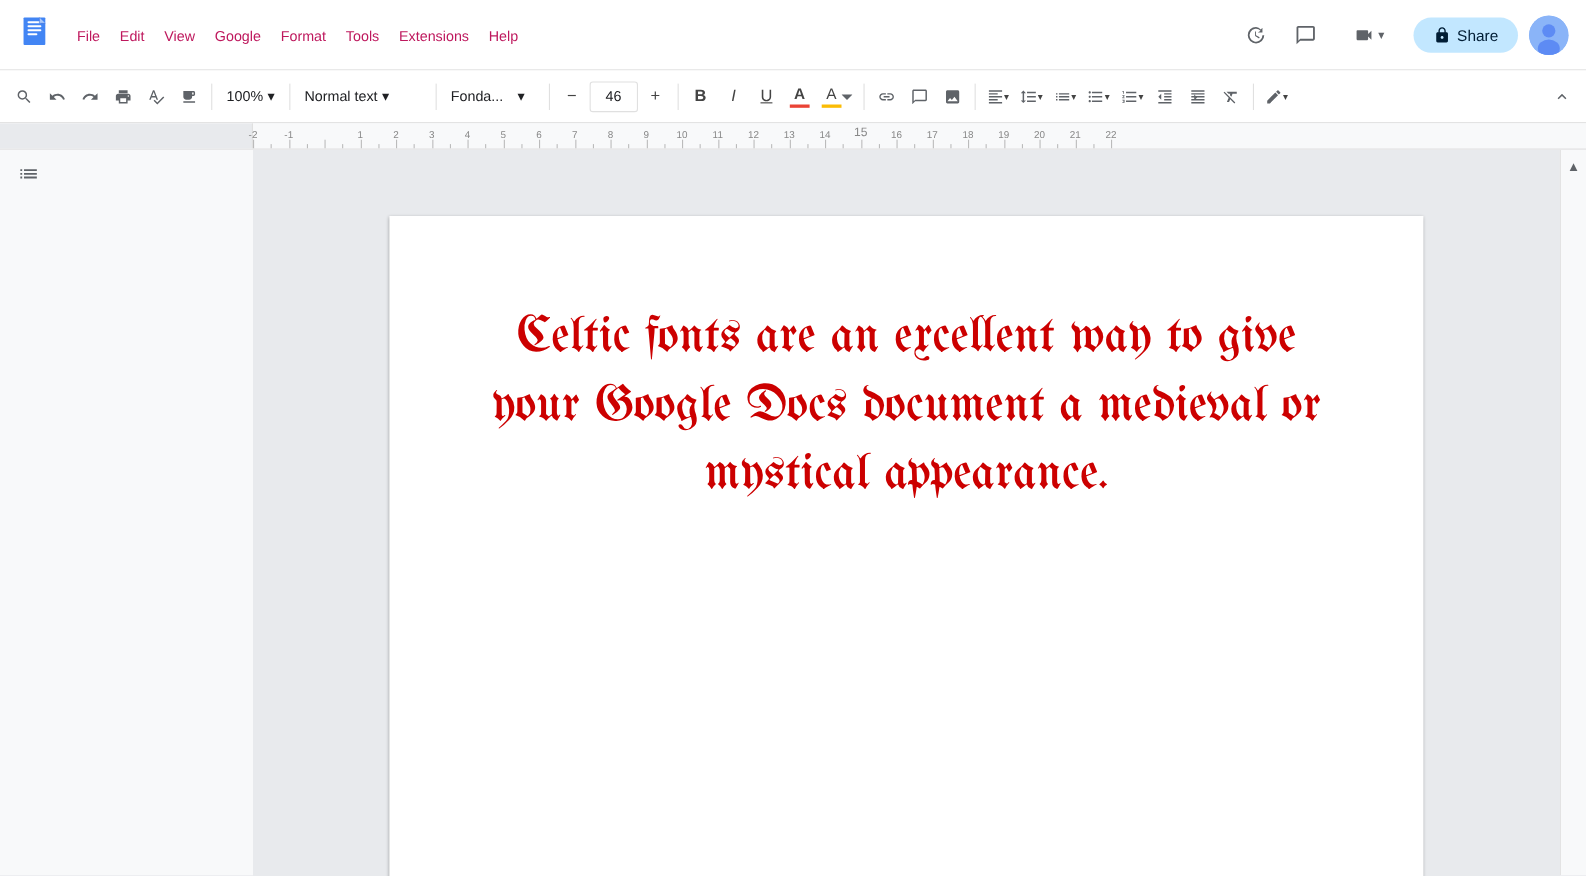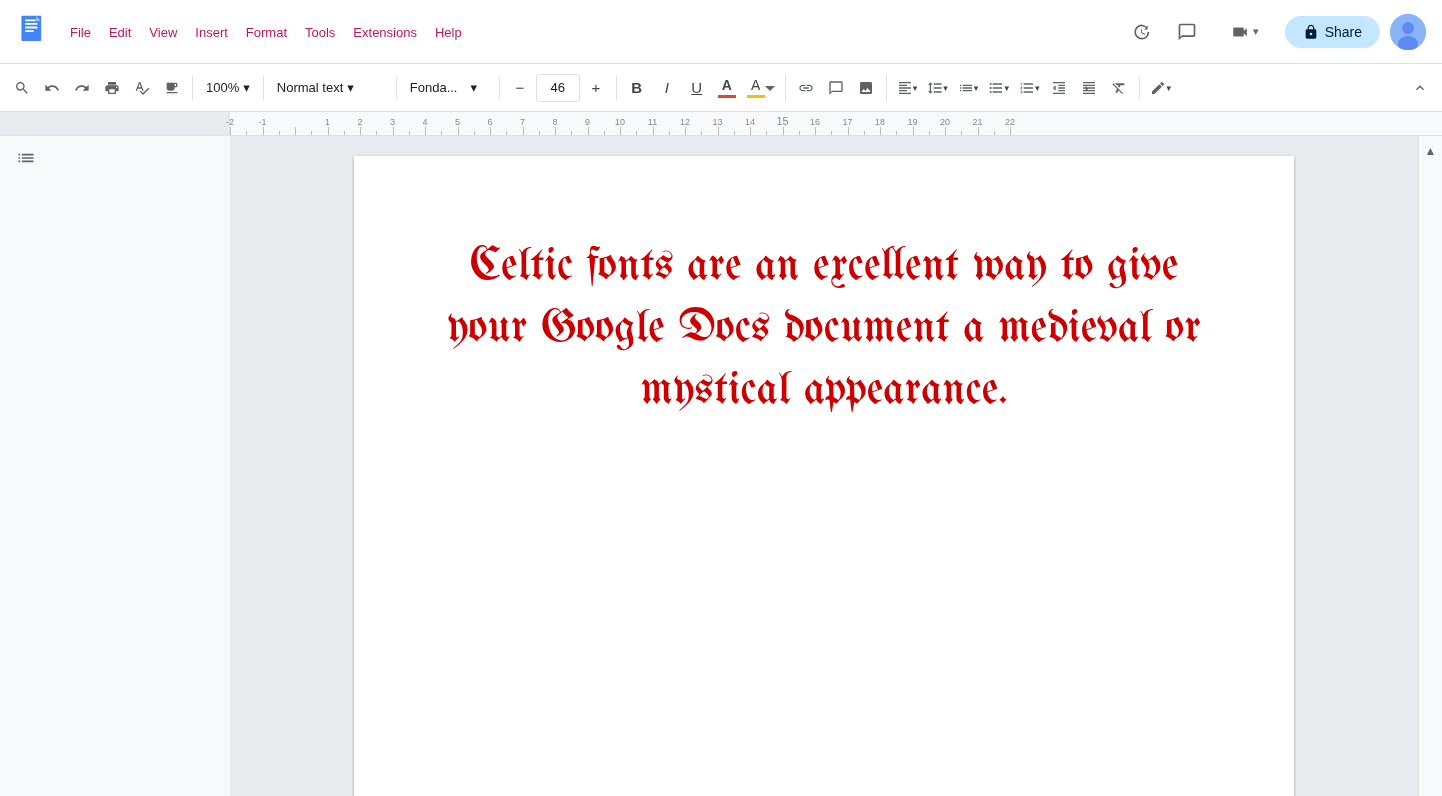--- a/index.html
+++ b/index.html
@@ -198,20 +198,21 @@
       font-size: 18px;
       cursor: pointer;
     }
     #doc-area {
       flex: 1;
       overflow-y: auto;
       display: flex;
       justify-content: center;
       padding: 20px 0;
       background: #e8eaed;
+      margin-top: 40px;
     }
     #doc-page {
       width: 940px;
       min-height: 700px;
       background: #fff;
       box-shadow: 0 1px 3px rgba(0,0,0,0.3);
       padding: 80px 80px;
       position: relative;
     }
     #doc-content {
@@ -255,21 +256,21 @@
     <rect x="10" y="14" width="14" height="2" rx="1" fill="white"></rect>
     <rect x="10" y="18" width="10" height="2" rx="1" fill="white"></rect>
     <path d="M22 2 L28 8 L22 8 Z" fill="#a8c7fa"></path>
     <path d="M22 2 L22 8 L28 8" fill="none" stroke="#3367d6" stroke-width="0.5"></path>
   </svg>
   <div id="title-area">
     <div id="menu-bar">
       <span class="menu-item">File</span>
       <span class="menu-item">Edit</span>
       <span class="menu-item">View</span>
-      <span class="menu-item">Insert</span>
+      <span class="menu-item">Google</span>
       <span class="menu-item">Format</span>
       <span class="menu-item">Tools</span>
       <span class="menu-item">Extensions</span>
       <span class="menu-item">Help</span>
     </div>
   </div>
   <div id="title-actions">
     <div class="title-action-btn">
       <svg width="20" height="20" viewBox="0 0 24 24" fill="#5f6368">
           <path d="M13 3a9 9 0 1 0 9 9h-2a7 7 0 1 1-2.05-4.95L15 9h5V4l-1.76 1.76A9 9 0 0 0 13 3zm-1 5v5l4.28 2.54.72-1.21L13 12.15V8z"></path>

